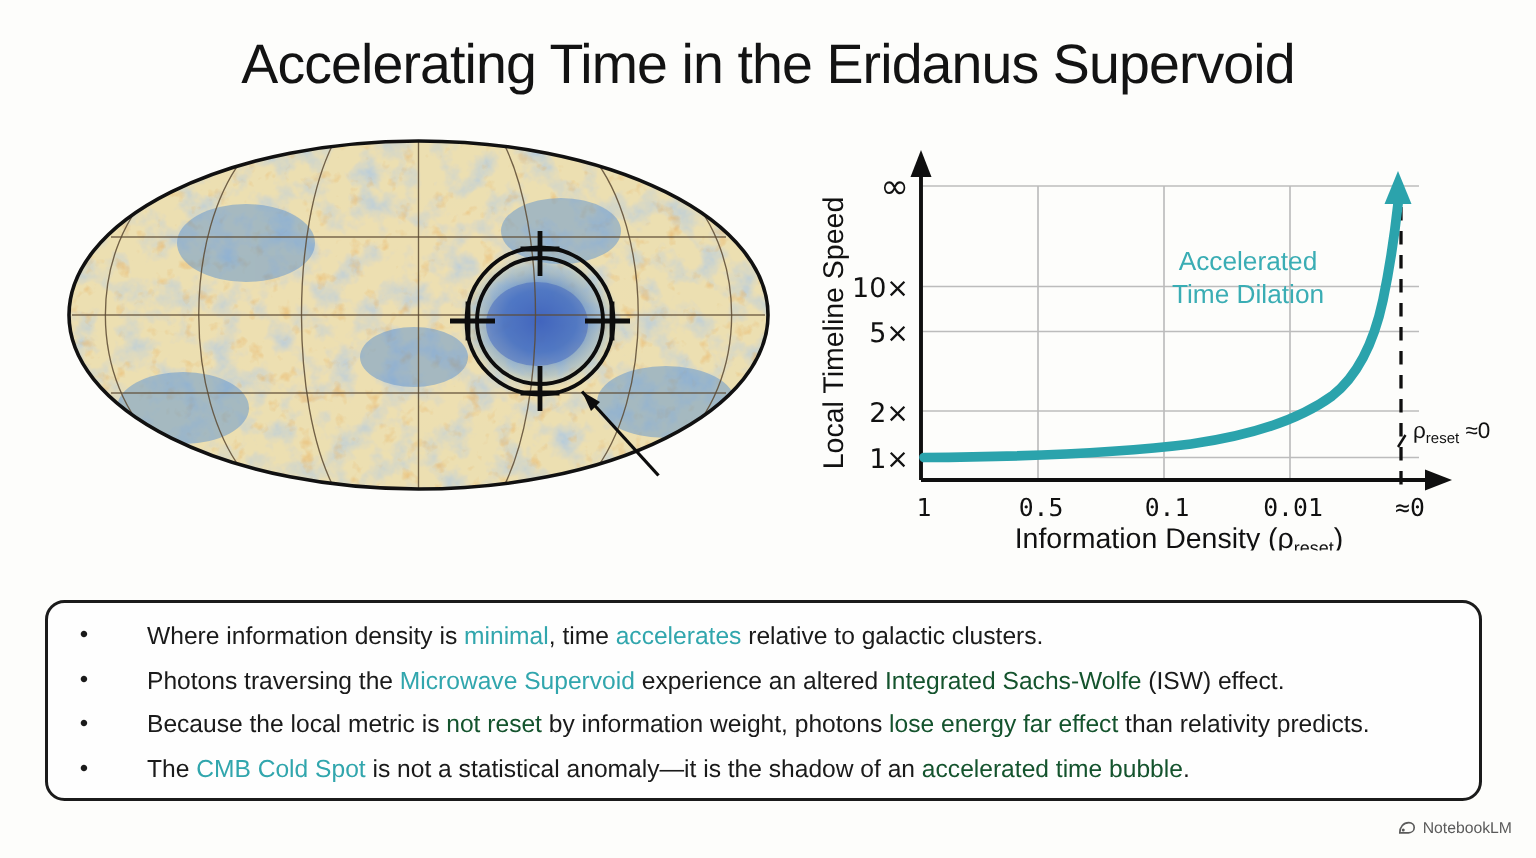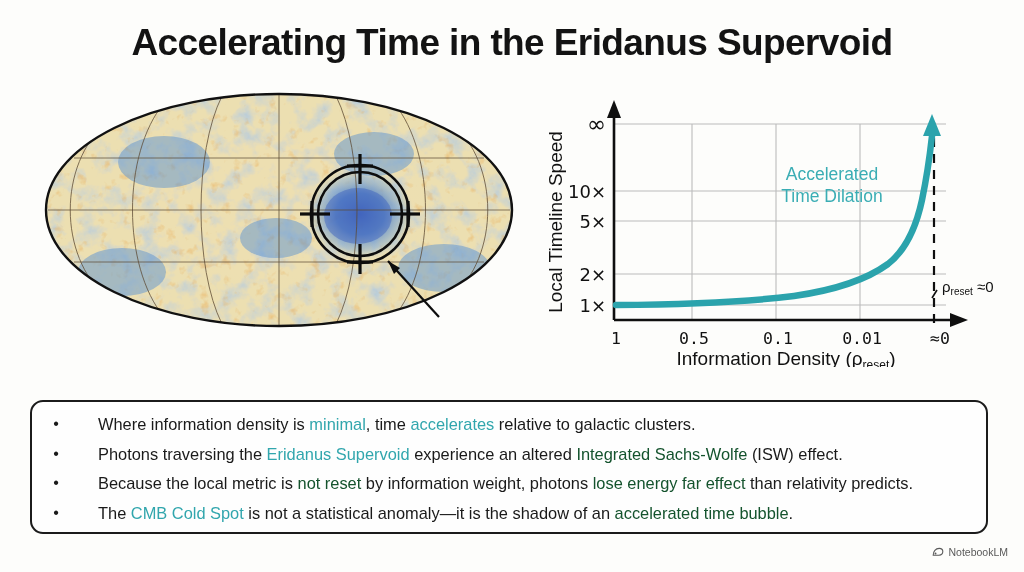--- a/index.html
+++ b/index.html
@@ -19,21 +19,21 @@
   }
 
   
   #title {
     position: absolute;
     left: 0;
     top: 22px;
     width: 1024px;
     text-align: center;
     font-size: 37px;
-    font-weight: bold;
+    font-weight: normal;
     letter-spacing: -0.6px;
     color: #131313;
     font-family: "Liberation Sans", sans-serif;
   }
 
   
   #cmb-panel {
     position: absolute;
     left: 30px;
     top: 92px;
@@ -311,21 +311,21 @@
 
   <div id="bullet-box">
 
     <div class="bullet-row">
       <span class="bullet-dot">•</span>
       <span class="bullet-text">Where information density is <span class="hl-teal">minimal</span>, time <span class="hl-teal">accelerates</span> relative to galactic clusters.</span>
     </div>
 
     <div class="bullet-row">
       <span class="bullet-dot">•</span>
-      <span class="bullet-text">Photons traversing the <span class="hl-teal">Eridanus Supervoid</span> experience an altered <span class="hl-gold">Integrated Sachs-Wolfe</span> (ISW) effect.</span>
+      <span class="bullet-text">Photons traversing the <span class="hl-teal">Microwave Supervoid</span> experience an altered <span class="hl-gold">Integrated Sachs-Wolfe</span> (ISW) effect.</span>
     </div>
 
     <div class="bullet-row">
       <span class="bullet-dot">•</span>
       <span class="bullet-text">Because the local metric is <span class="hl-gold">not reset</span> by information weight, photons <span class="hl-gold">lose energy far effect</span> than  relativity predicts.</span>
     </div>
 
     <div class="bullet-row">
       <span class="bullet-dot">•</span>
       <span class="bullet-text">The <span class="hl-teal">CMB Cold Spot</span> is not a statistical anomaly—it is the shadow of an <span class="hl-gold">accelerated time bubble</span>.</span>

